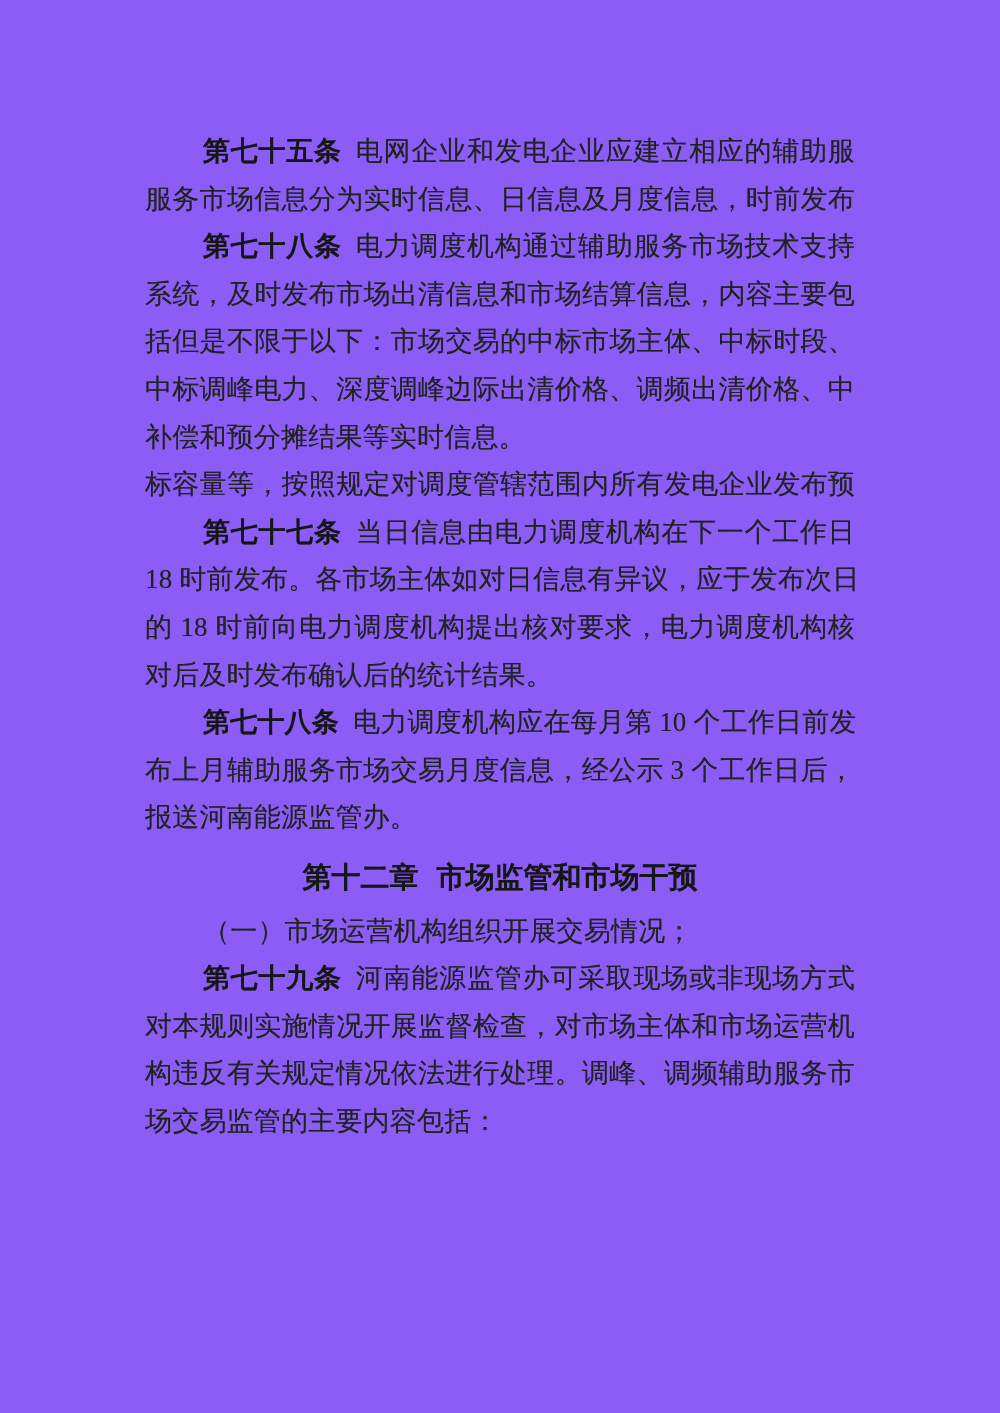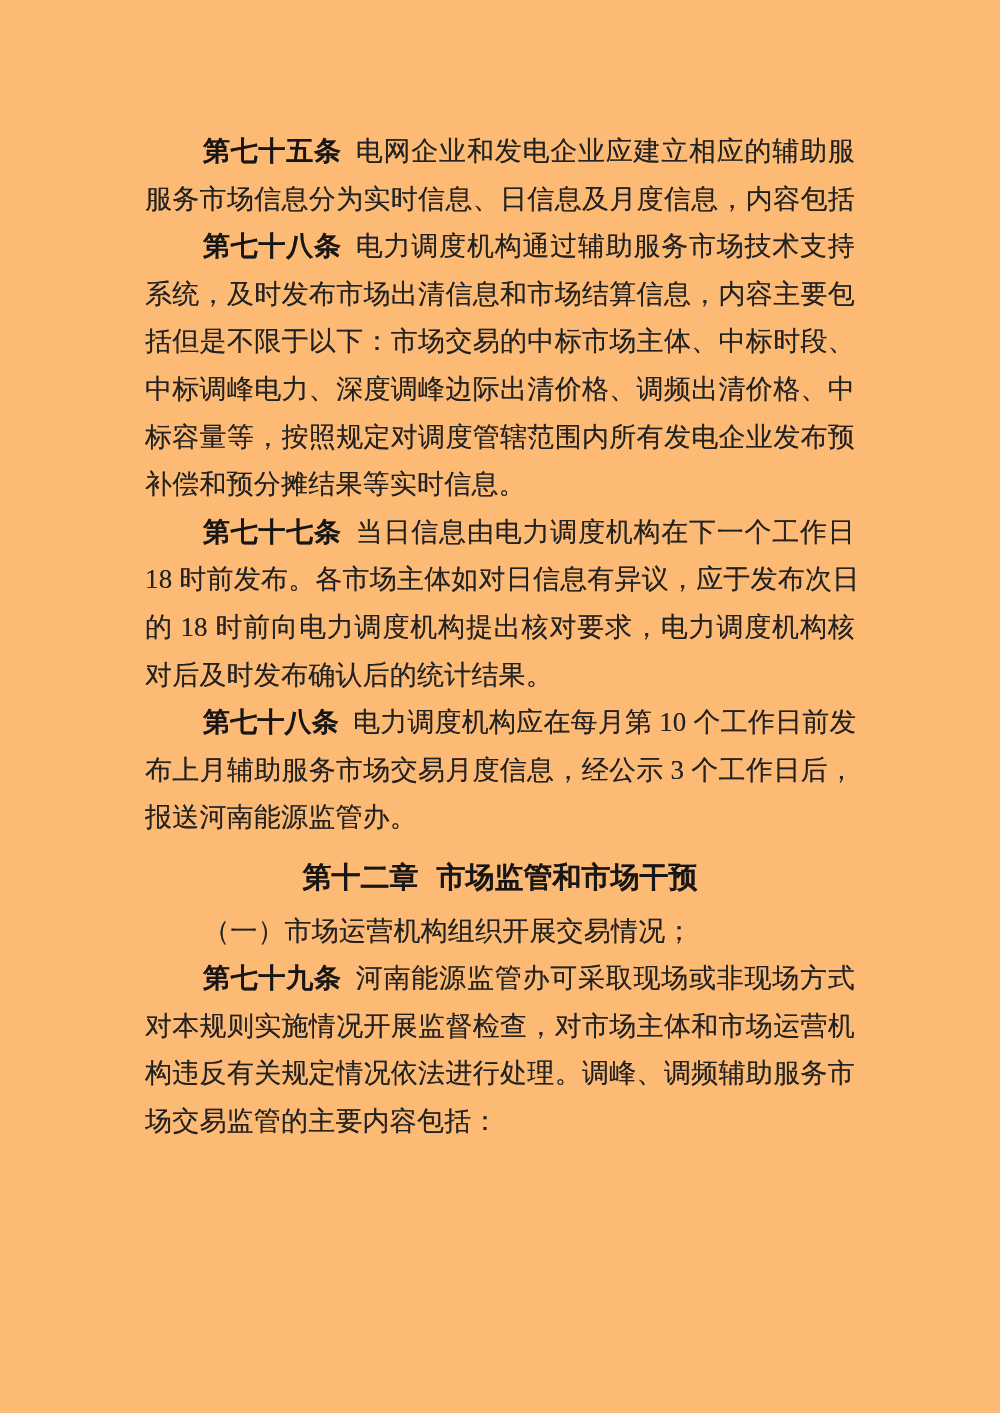--- a/index.html
+++ b/index.html
@@ -8,21 +8,21 @@
   }
   body {
     background: #e9e9e9;
     font-family: "Liberation Serif", "DejaVu Serif", serif;
   }
   .page {
     position: relative;
     width: 1000px;
     height: 1413px;
     margin: 0 auto;
-    background: #fdba74;
+    background: #8b5cf6;
     overflow: hidden;
   }
   .content {
     padding: 128px 145px 0 145px;
     width: 710px;
     color: #222;
   }
   .line {
     font-size: 27px;
     line-height: 47.6px;
@@ -64,30 +64,30 @@
   }
 </style>
 </head>
 <body>
 
 <div class="page">
   <div class="content">
 
     <div class="para">
       <div class="line indent"><span class="article-label">第七十五条</span><span>电网企业和发电企业应建立相应的辅助服</span></div>
-      <div class="line">服务市场信息分为实时信息、日信息及月度信息，内容包括</div>
+      <div class="line">服务市场信息分为实时信息、日信息及月度信息，时前发布</div>
     </div>
 
     <div class="para">
       <div class="line indent"><span class="article-label">第七十八条</span><span>电力调度机构通过辅助服务市场技术支持</span></div>
       <div class="line">系统，及时发布市场出清信息和市场结算信息，内容主要包</div>
       <div class="line">括但是不限于以下：市场交易的中标市场主体、中标时段、</div>
       <div class="line">中标调峰电力、深度调峰边际出清价格、调频出清价格、中</div>
+      <div class="line last">补偿和预分摊结果等实时信息。</div>
       <div class="line">标容量等，按照规定对调度管辖范围内所有发电企业发布预</div>
-      <div class="line last">补偿和预分摊结果等实时信息。</div>
     </div>
 
     <div class="para">
       <div class="line indent"><span class="article-label">第七十七条</span><span>当日信息由电力调度机构在下一个工作日</span></div>
       <div class="line">18 时前发布。各市场主体如对日信息有异议，应于发布次日</div>
       <div class="line">的 18 时前向电力调度机构提出核对要求，电力调度机构核</div>
       <div class="line last">对后及时发布确认后的统计结果。</div>
     </div>
 
     <div class="para">

